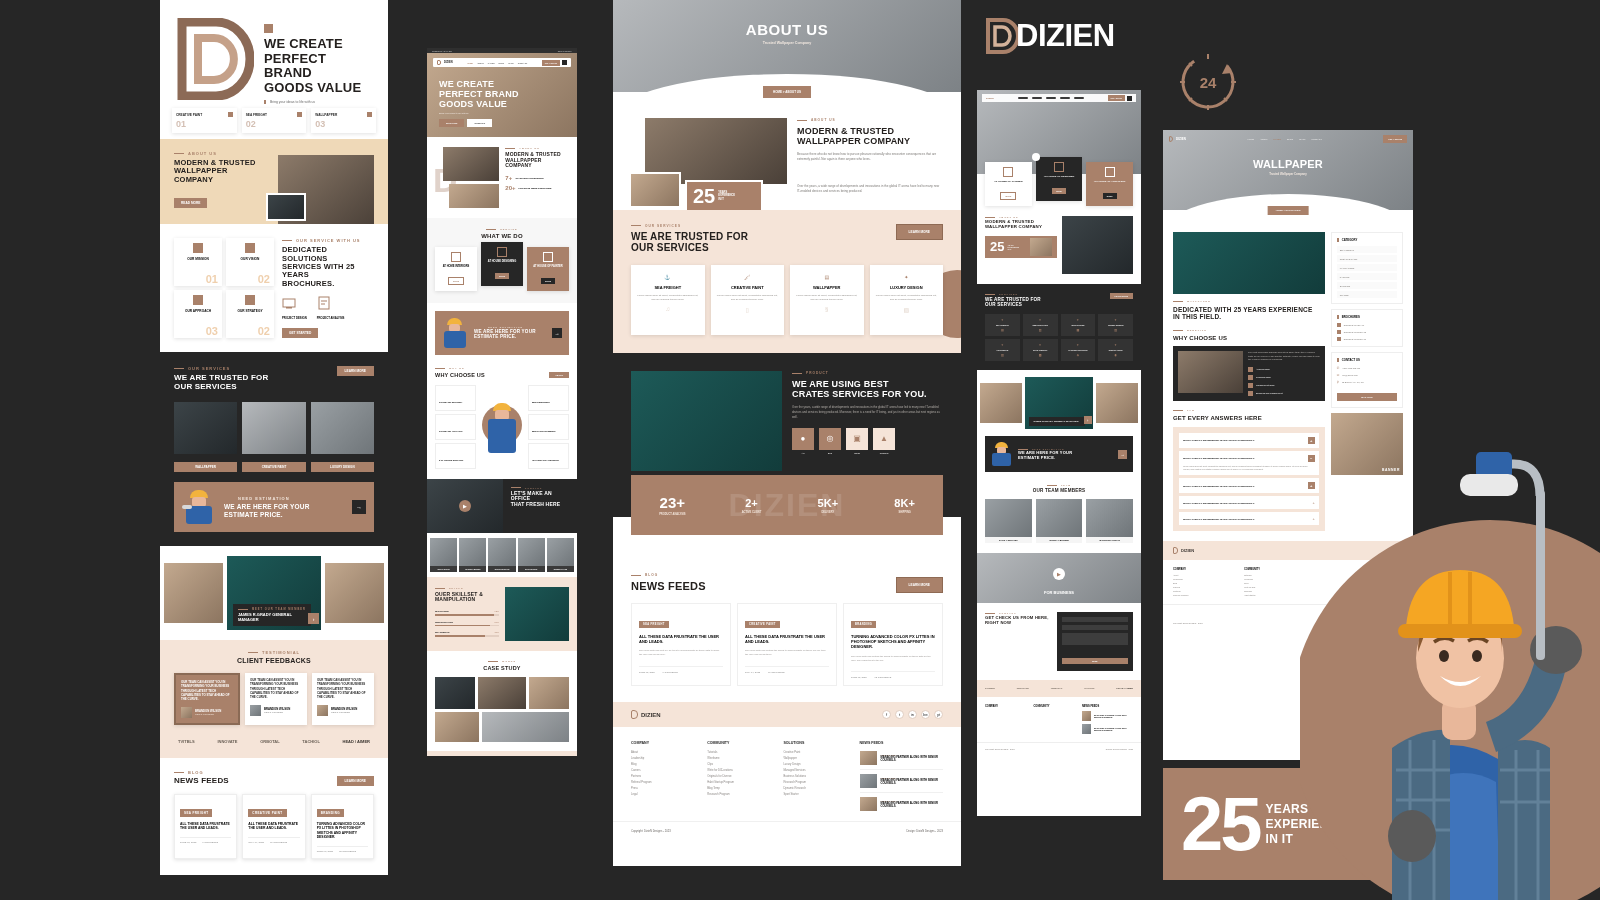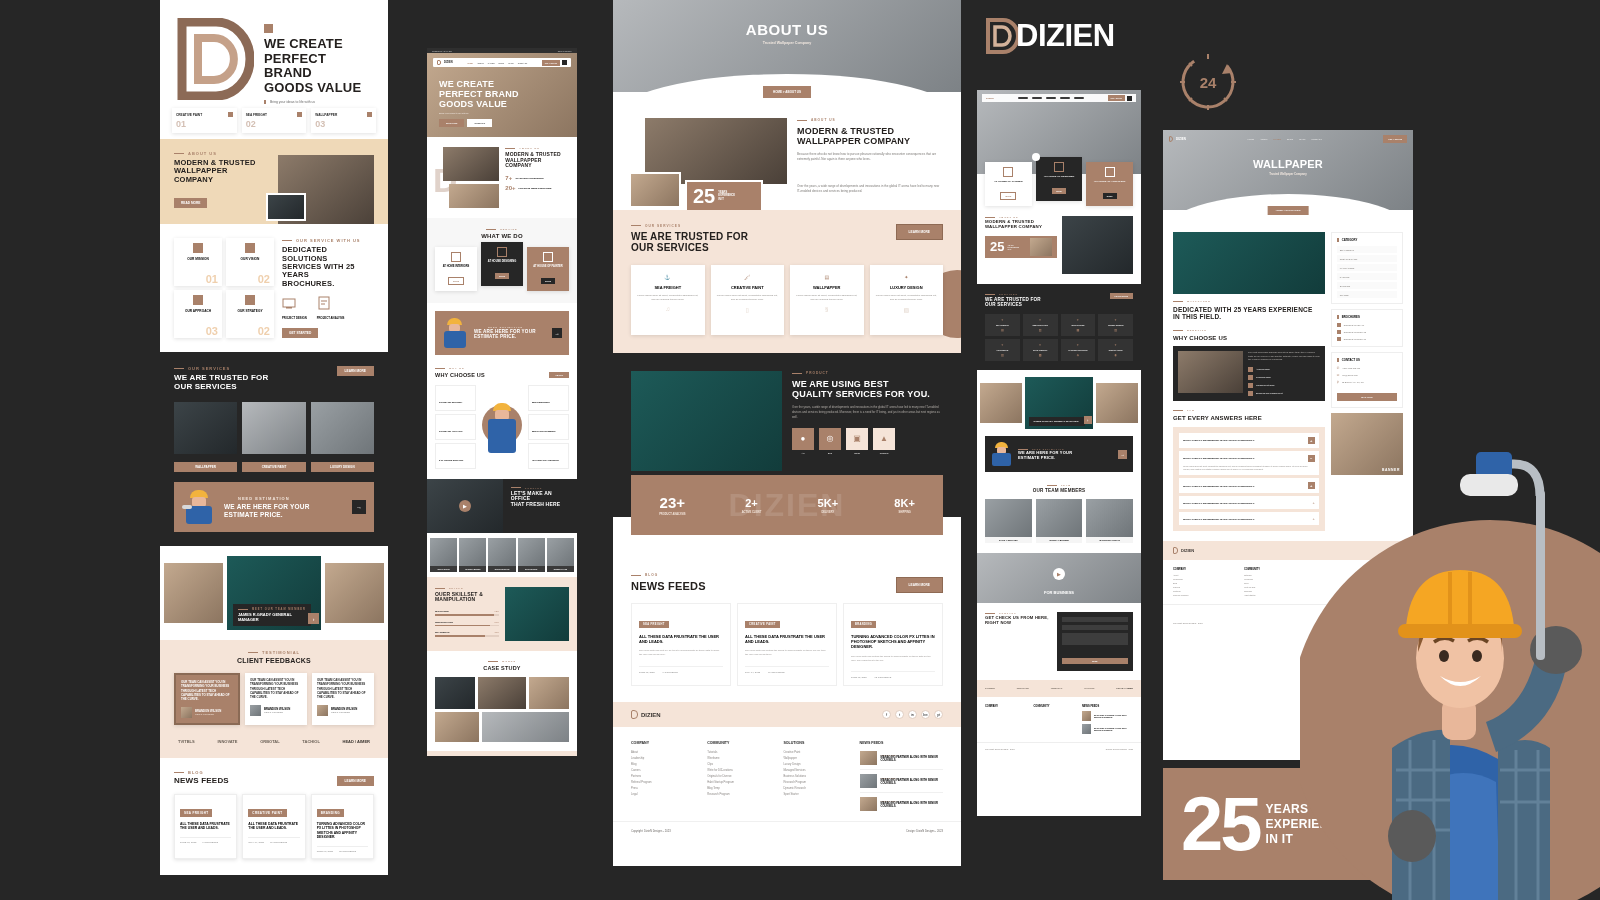--- a/index.html
+++ b/index.html
@@ -667,21 +667,21 @@
           <div style="font-size:6px;color:#e3d6cc;margin-top:4px;">▧</div>
         </div>
       </div>
     </div>
 
     <div class="dark" style="padding:18px;display:flex;gap:10px;position:relative;">
       <div class="imgph teal" style="flex:1;height:100px;"></div>
       <div style="flex:1;">
         <div class="eyebrow" style="font-size:3.2px;">PRODUCT</div>
         <div class="hd w" style="font-size:9px;margin-top:4px;">WE ARE USING BEST</div>
-        <div class="hd w" style="font-size:9px;">QUALITY SERVICES FOR YOU.</div>
+        <div class="hd w" style="font-size:9px;">CRATES SERVICES FOR YOU.</div>
         <div style="font-size:2.8px;color:#b3aea9;line-height:1.7;margin-top:6px;">Over the years, a wide range of developments and innovations in the global IT arena have led to many new IT-enabled devices and services being produced. Moreover, there is a need for IT being, and just in other areas but next regions as well.</div>
         <div class="row" style="gap:5px;margin-top:8px;">
           <div style="text-align:center;">
             <div class="tan" style="width:22px;height:22px;display:flex;align-items:center;justify-content:center;color:#fff;font-size:8px;">●</div>
             <div style="color:#fff;font-size:2.4px;margin-top:2px;">Air</div>
           </div>
           <div style="text-align:center;">
             <div class="tan" style="width:22px;height:22px;display:flex;align-items:center;justify-content:center;color:#fff;font-size:8px;">◎</div>
             <div style="color:#fff;font-size:2.4px;margin-top:2px;">Sea</div>
           </div>

